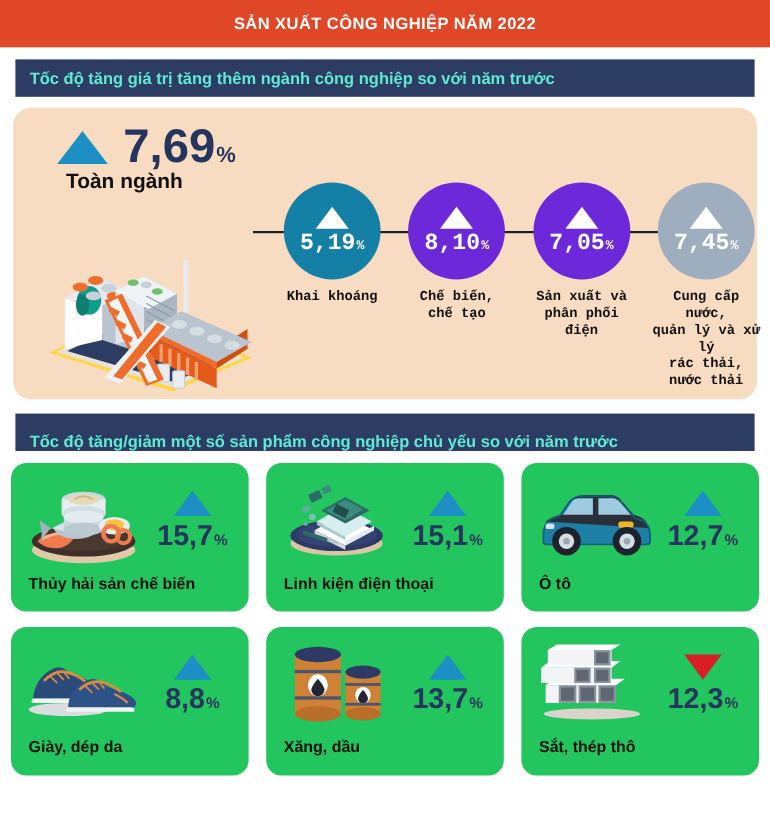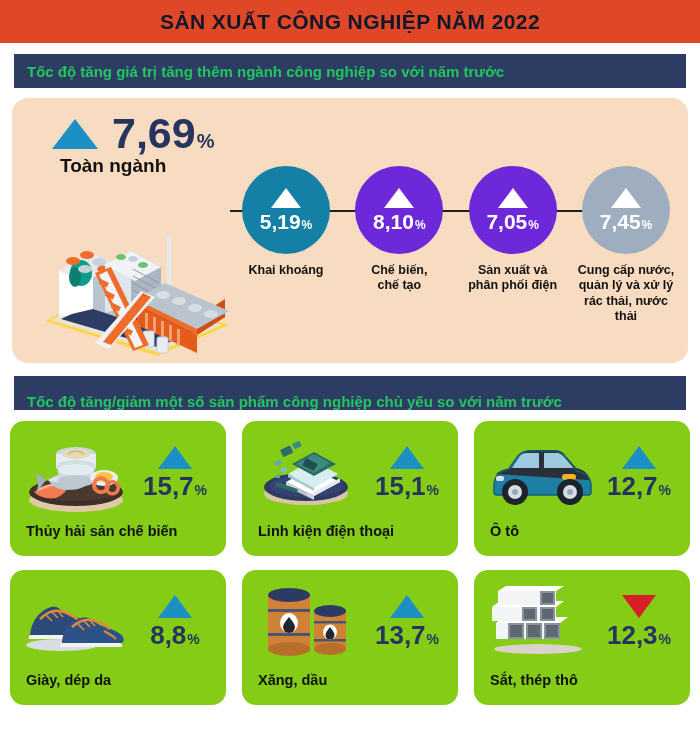--- a/index.html
+++ b/index.html
@@ -11,36 +11,36 @@
     position: relative;
   }
 
   
   .title-bar {
     width: 700px; height: 43px;
     background: #e04726;
     display: flex; align-items: center; justify-content: center;
   }
   .title-bar .title-text {
-    color: #0f172a;
-    font-size: 21px;
+    color: #ffffff;
+    font-size: 15px;
     font-weight: bold;
     letter-spacing: .4px;
   }
 
   
   .section-header {
     margin: 11px 14px 0 14px;
     background: #2d3c63;
     height: 34px;
     display: flex; align-items: center;
     padding-left: 13px;
   }
   .section-header .sh-text {
-    color: #22c55e;
+    color: #5eead4;
     font-size: 15px;
     font-weight: bold;
   }
 
   
   .panel {
     margin: 10px 12px 0 12px;
     height: 265px;
     background: #f8dcc1;
     border-radius: 16px;
@@ -84,24 +84,25 @@
     margin-top: 0;
     padding-left: 8px;
   }
 
   
   .factory { position: absolute; left: 25px; top: 115px; }
 
   
   .circles {
     position: absolute;
-    left: 222px; top: 68px;
+    left: 238px; top: 68px;
     width: 444px;
     display: flex;
     justify-content: space-between;
+    font-family: Liberation Mono, monospace;
   }
   .circle-item { width: 104px; display: flex; flex-direction: column; align-items: center; }
   .circle {
     width: 88px; height: 88px;
     border-radius: 50%;
     display: flex; flex-direction: column;
     align-items: center; justify-content: center;
     position: relative;
     z-index: 2;
   }
@@ -132,21 +133,21 @@
 
   
   .cards {
     margin: 0 10px;
     display: grid;
     grid-template-columns: repeat(3, 1fr);
     gap: 14px 16px;
     margin-top: 11px;
   }
   .card {
-    background: #84cc16;
+    background: #22c55e;
     border-radius: 14px;
     height: 135px;
     position: relative;
     padding: 8px;
   }
   .card-top { display: flex; align-items: center; height: 86px; }
   .card-art { width: 118px; height: 84px; flex: 0 0 118px; }
   .card-stat {
     flex: 1;
     display: flex; flex-direction: column;

